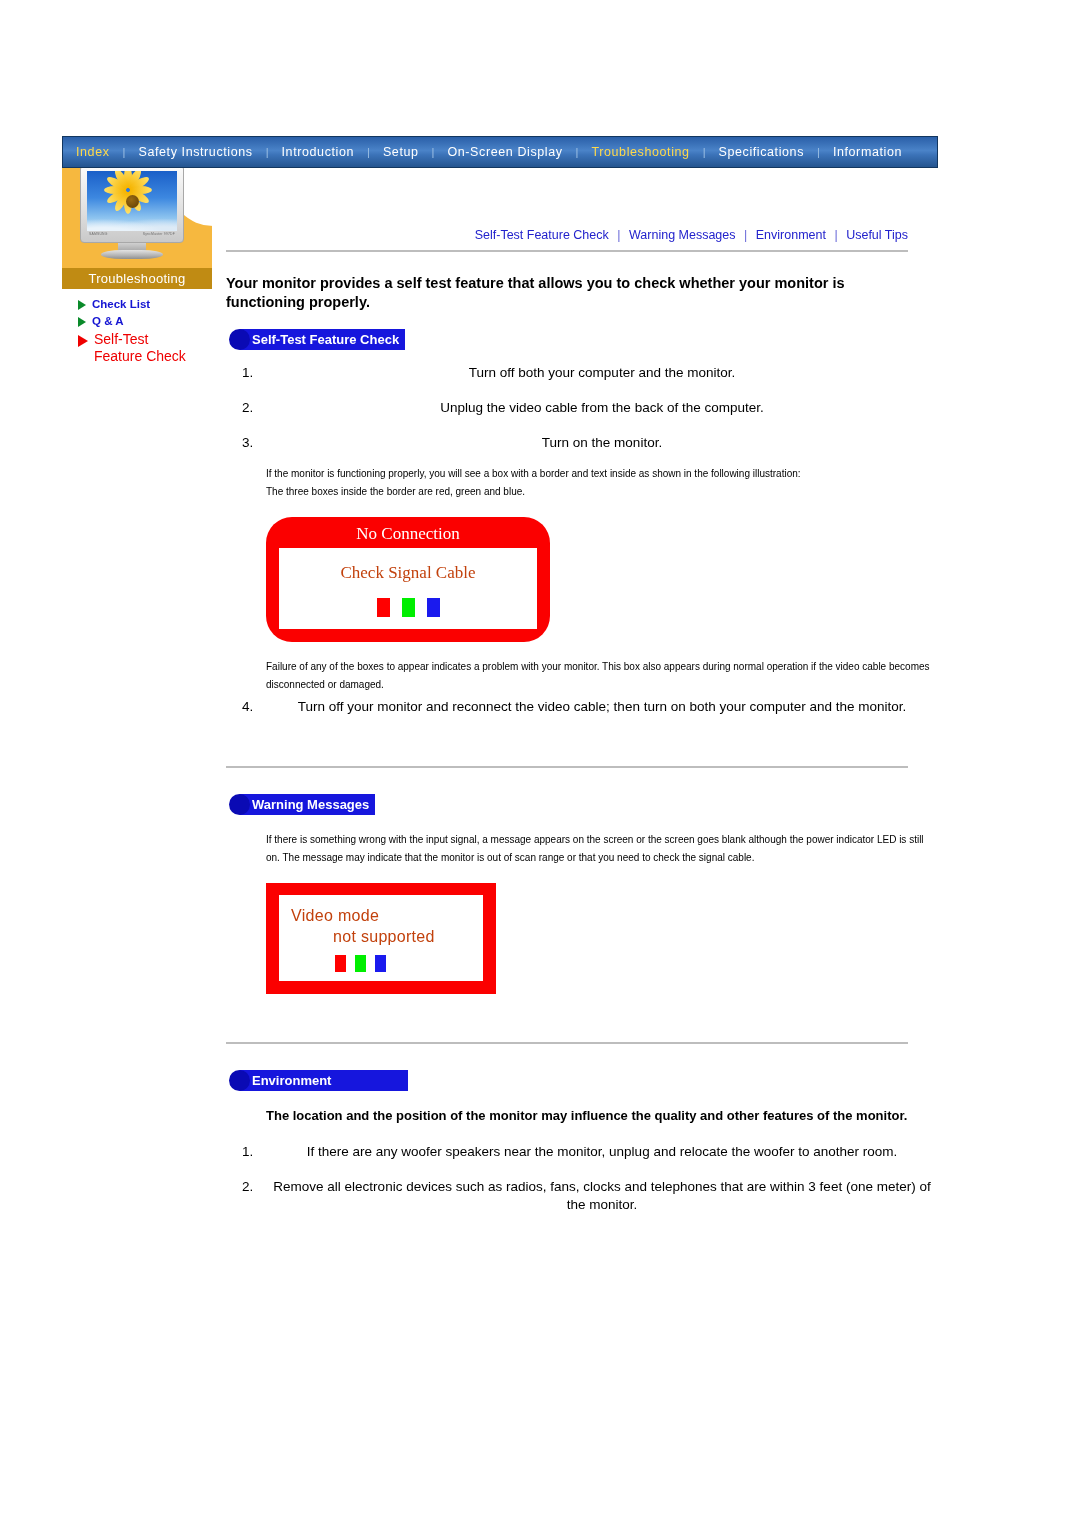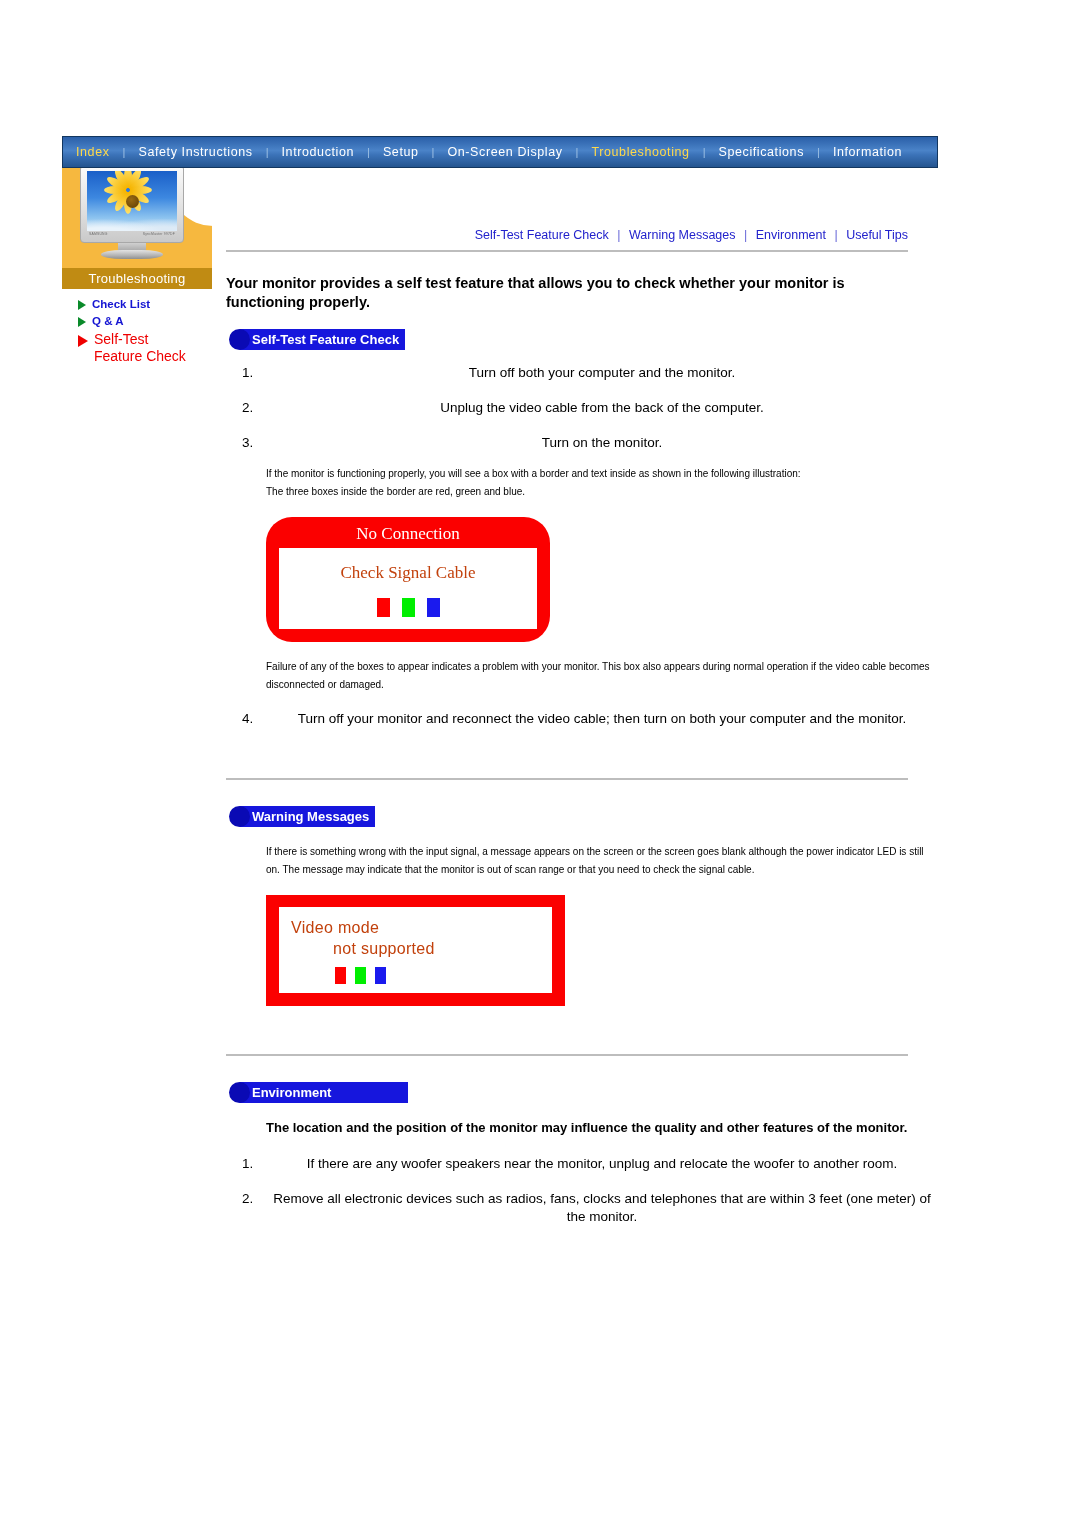--- a/index.html
+++ b/index.html
@@ -311,21 +311,21 @@
     margin-top: 16px;
     background: #fb0000;
     box-sizing: border-box;
   }
   .illus.one {
     width: 284px;
     padding: 6px 13px 13px 13px;
     border-radius: 26px;
   }
   .illus.two {
-    width: 299px;
+    width: 230px;
     padding: 12px 13px 13px 13px;
   }
   .illus .cap {
     color: #ffffff;
     font-family: "Liberation Serif", serif;
     font-size: 17px;
     text-align: center;
     line-height: 22px;
     padding-bottom: 3px;
   }
@@ -486,21 +486,21 @@
       <div class="rgb">
         <span class="sw-r"></span>
         <span class="sw-g"></span>
         <span class="sw-b"></span>
       </div>
     </div>
   </div>
 
   <p class="body gap">Failure of any of the boxes to appear indicates a problem with your monitor. This box also appears during normal operation if the video cable becomes disconnected or damaged.</p>
 
-  <ol class="steps start4" style="margin-top:16px;">
+  <ol class="steps start4" style="margin-top:4px;">
     <li>Turn off your monitor and reconnect the video cable; then turn on both your computer and the monitor.</li>
   </ol>
 
 
   <div class="spacer-rule"></div>
 
   
   <div class="badge" style="margin-top:26px;">
     <span class="dot"></span>
     <span class="bar">

